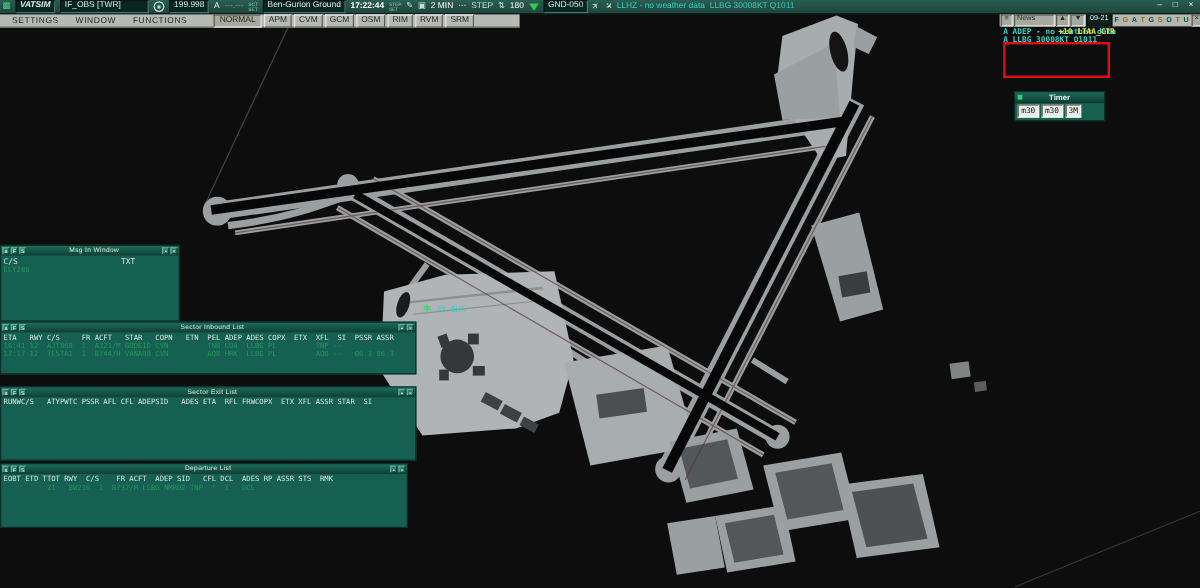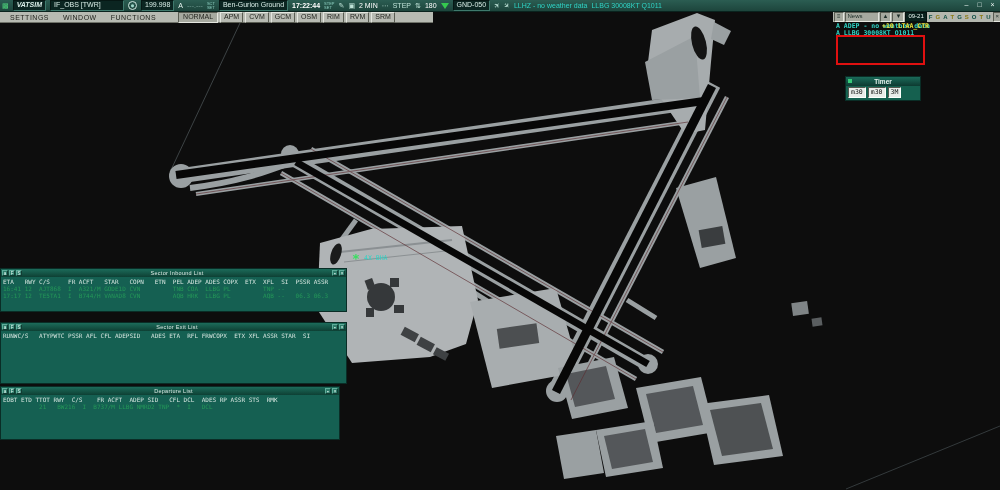--- a/index.html
+++ b/index.html
@@ -237,20 +237,32 @@
       <span>Timer</span>
     </div>
     <div id="timer-body">
       <span class="timer-fld">m30</span>
       <span class="timer-fld">m30</span>
       <span class="timer-fld">3M</span>
     </div>
   </div>
   <div id="annot-rect"></div>
 
+  <div class="panel" style="left:0;top:204px;width:150px;height:64px;">
+    <div class="ptitle">
+      <span class="pbtn">a</span>
+      <span class="pbtn">F</span>
+      <span class="pbtn">S</span>
+      <span class="tt">Msg In Window</span>
+      <span class="pbtn">▪</span>
+      <span class="pbtn">×</span>
+    </div>
+    <div class="phead phead-big">C/S                      TXT</div>
+    <div class="prow">ELY286</div>
+  </div>
 
   <div class="panel" style="left:0;top:268px;width:347px;height:44px;">
     <div class="ptitle">
       <span class="pbtn">a</span>
       <span class="pbtn">F</span>
       <span class="pbtn">S</span>
       <span class="tt">Sector Inbound List</span>
       <span class="pbtn">▪</span>
       <span class="pbtn">×</span>
     </div>

